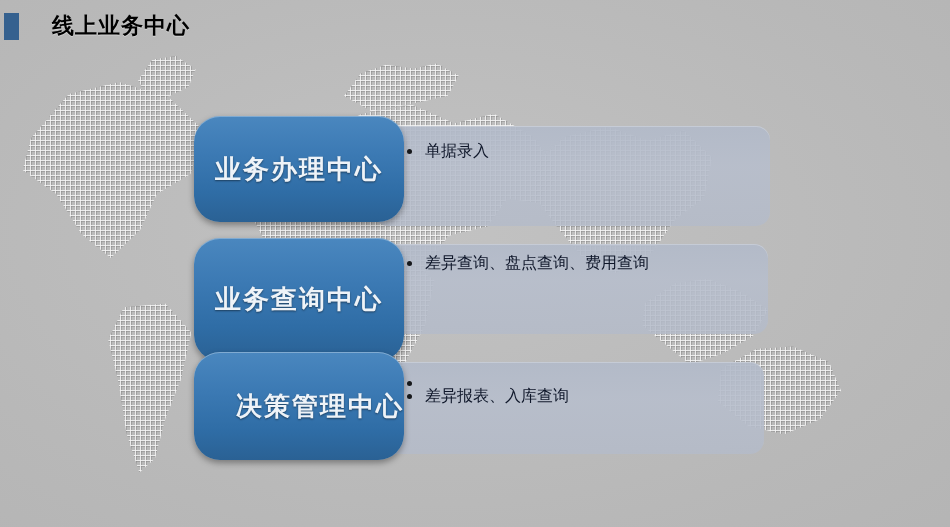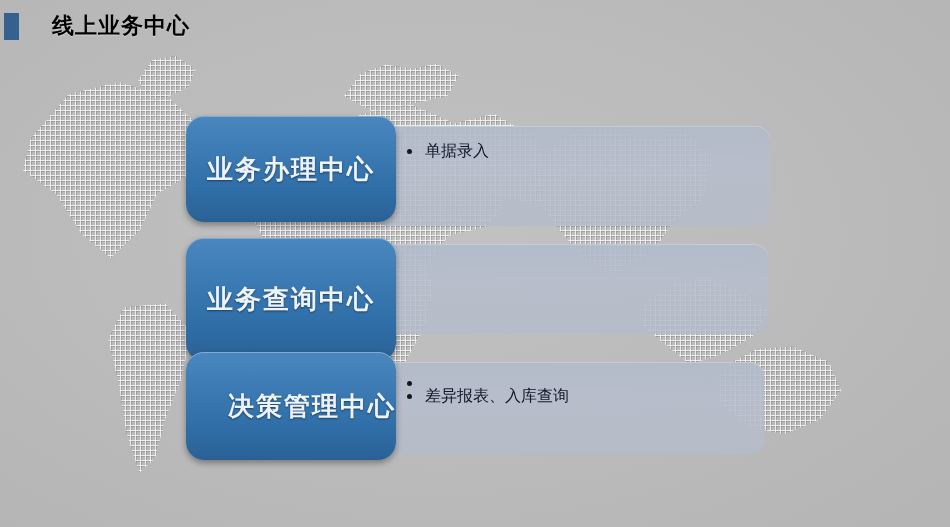--- a/index.html
+++ b/index.html
@@ -137,23 +137,23 @@
                 rgba(180,187,201,0.85) 100%);
     border-radius: 14px;
     box-shadow: inset 0 1px 0 rgba(255,255,255,0.25);
   }
   .band-1 { top: 10px; width: 396px; height: 100px; }
   .band-2 { top: 6px; width: 394px; height: 90px; }
   .band-3 { top: 10px; width: 390px; height: 92px; }
 
   .box {
     position: absolute;
-    left: 8px;
+    left: 16px;
     width: 210px;
-    border-radius: 18px;
+    border-radius: 26px;
     background: linear-gradient(to bottom, #4a87bf 0%, #3c7ab4 35%, #2f6da6 72%, #2a6194 100%);
     box-shadow: 0 3px 6px rgba(0,0,0,0.35), inset 0 1px 0 rgba(255,255,255,0.30);
     display: flex;
     align-items: center;
     justify-content: center;
   }
   .box-1 { top: 0; height: 106px; }
   .box-2 { top: 0; height: 123px; }
   .box-3 { top: 0; height: 108px; justify-content: flex-end; }
 
@@ -231,20 +231,21 @@
       <li><span class="dot"></span><span>单据录入</span></li>
     </ul>
   </div>
 
   <div class="row row-2">
     <div class="band band-2"></div>
     <div class="box box-2">
       <span class="box-label">业务查询中心</span>
     </div>
     <ul class="bullets bullets-2">
+      <li><span class="dot"></span><span>差异查询、盘点查询、费用查询</span></li>
     </ul>
   </div>
 
   <div class="row row-3">
     <div class="band band-3"></div>
     <div class="box box-3">
       <span class="box-label">决策管理中心</span>
     </div>
     <ul class="bullets bullets-3">
       <li><span class="dot"></span></li>

